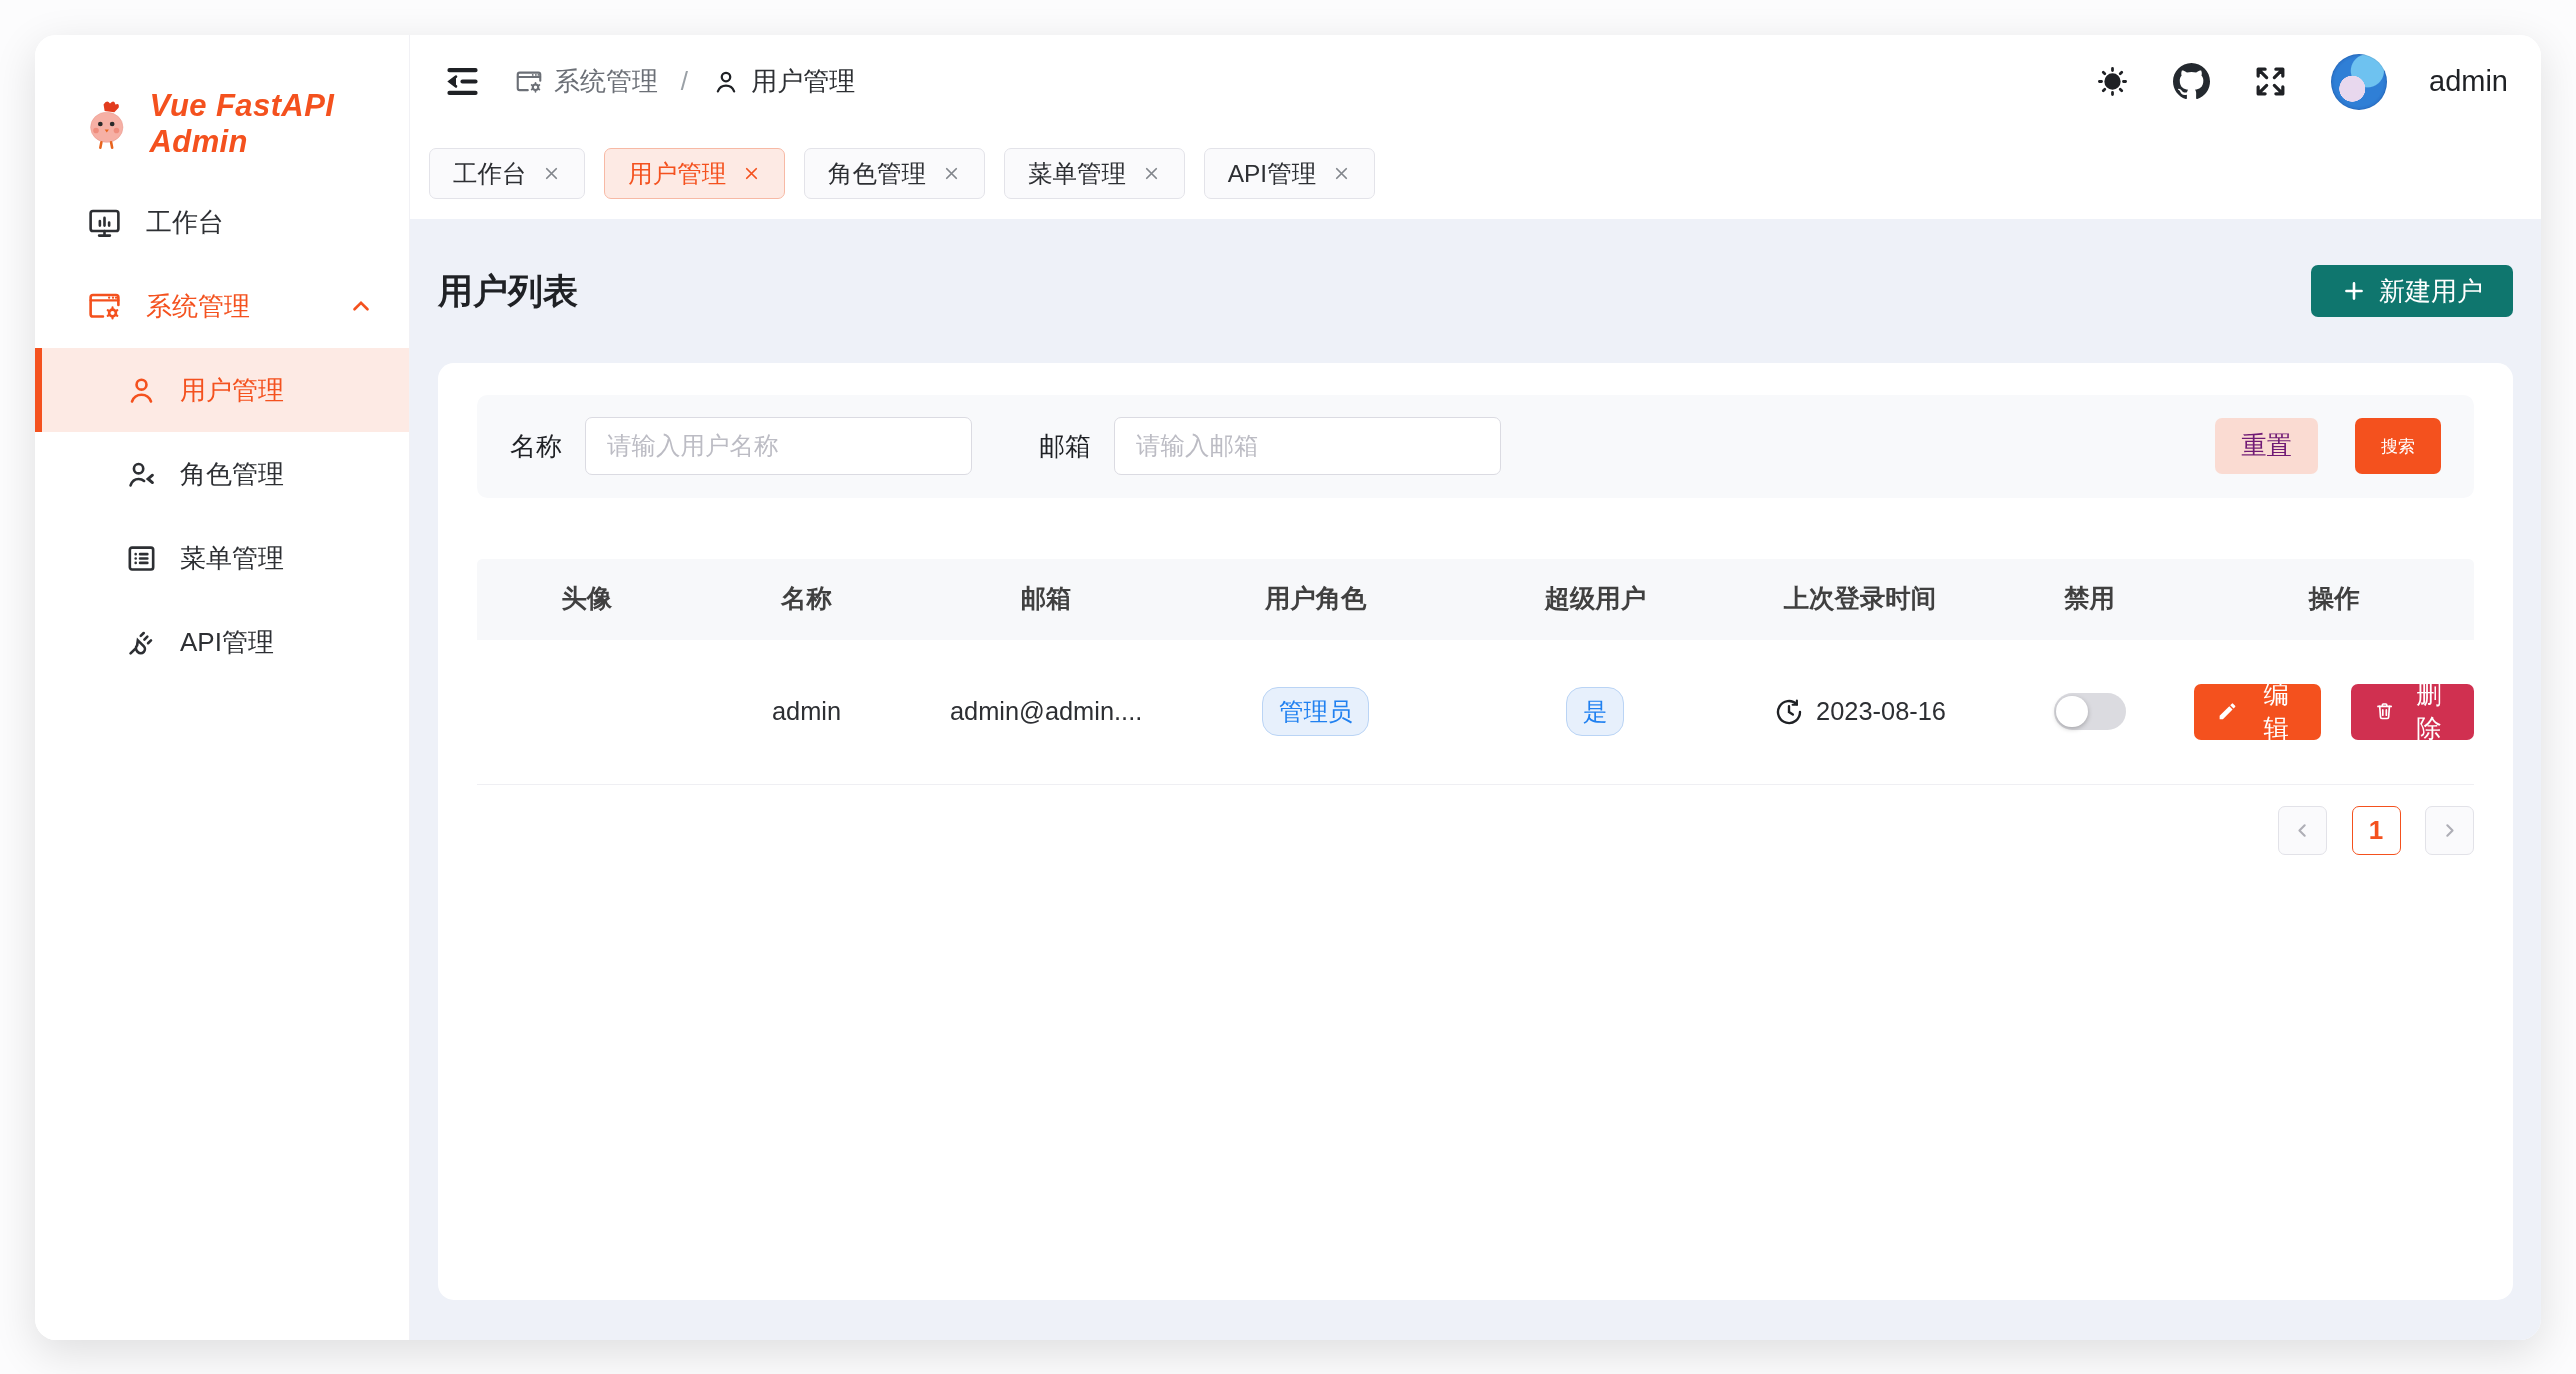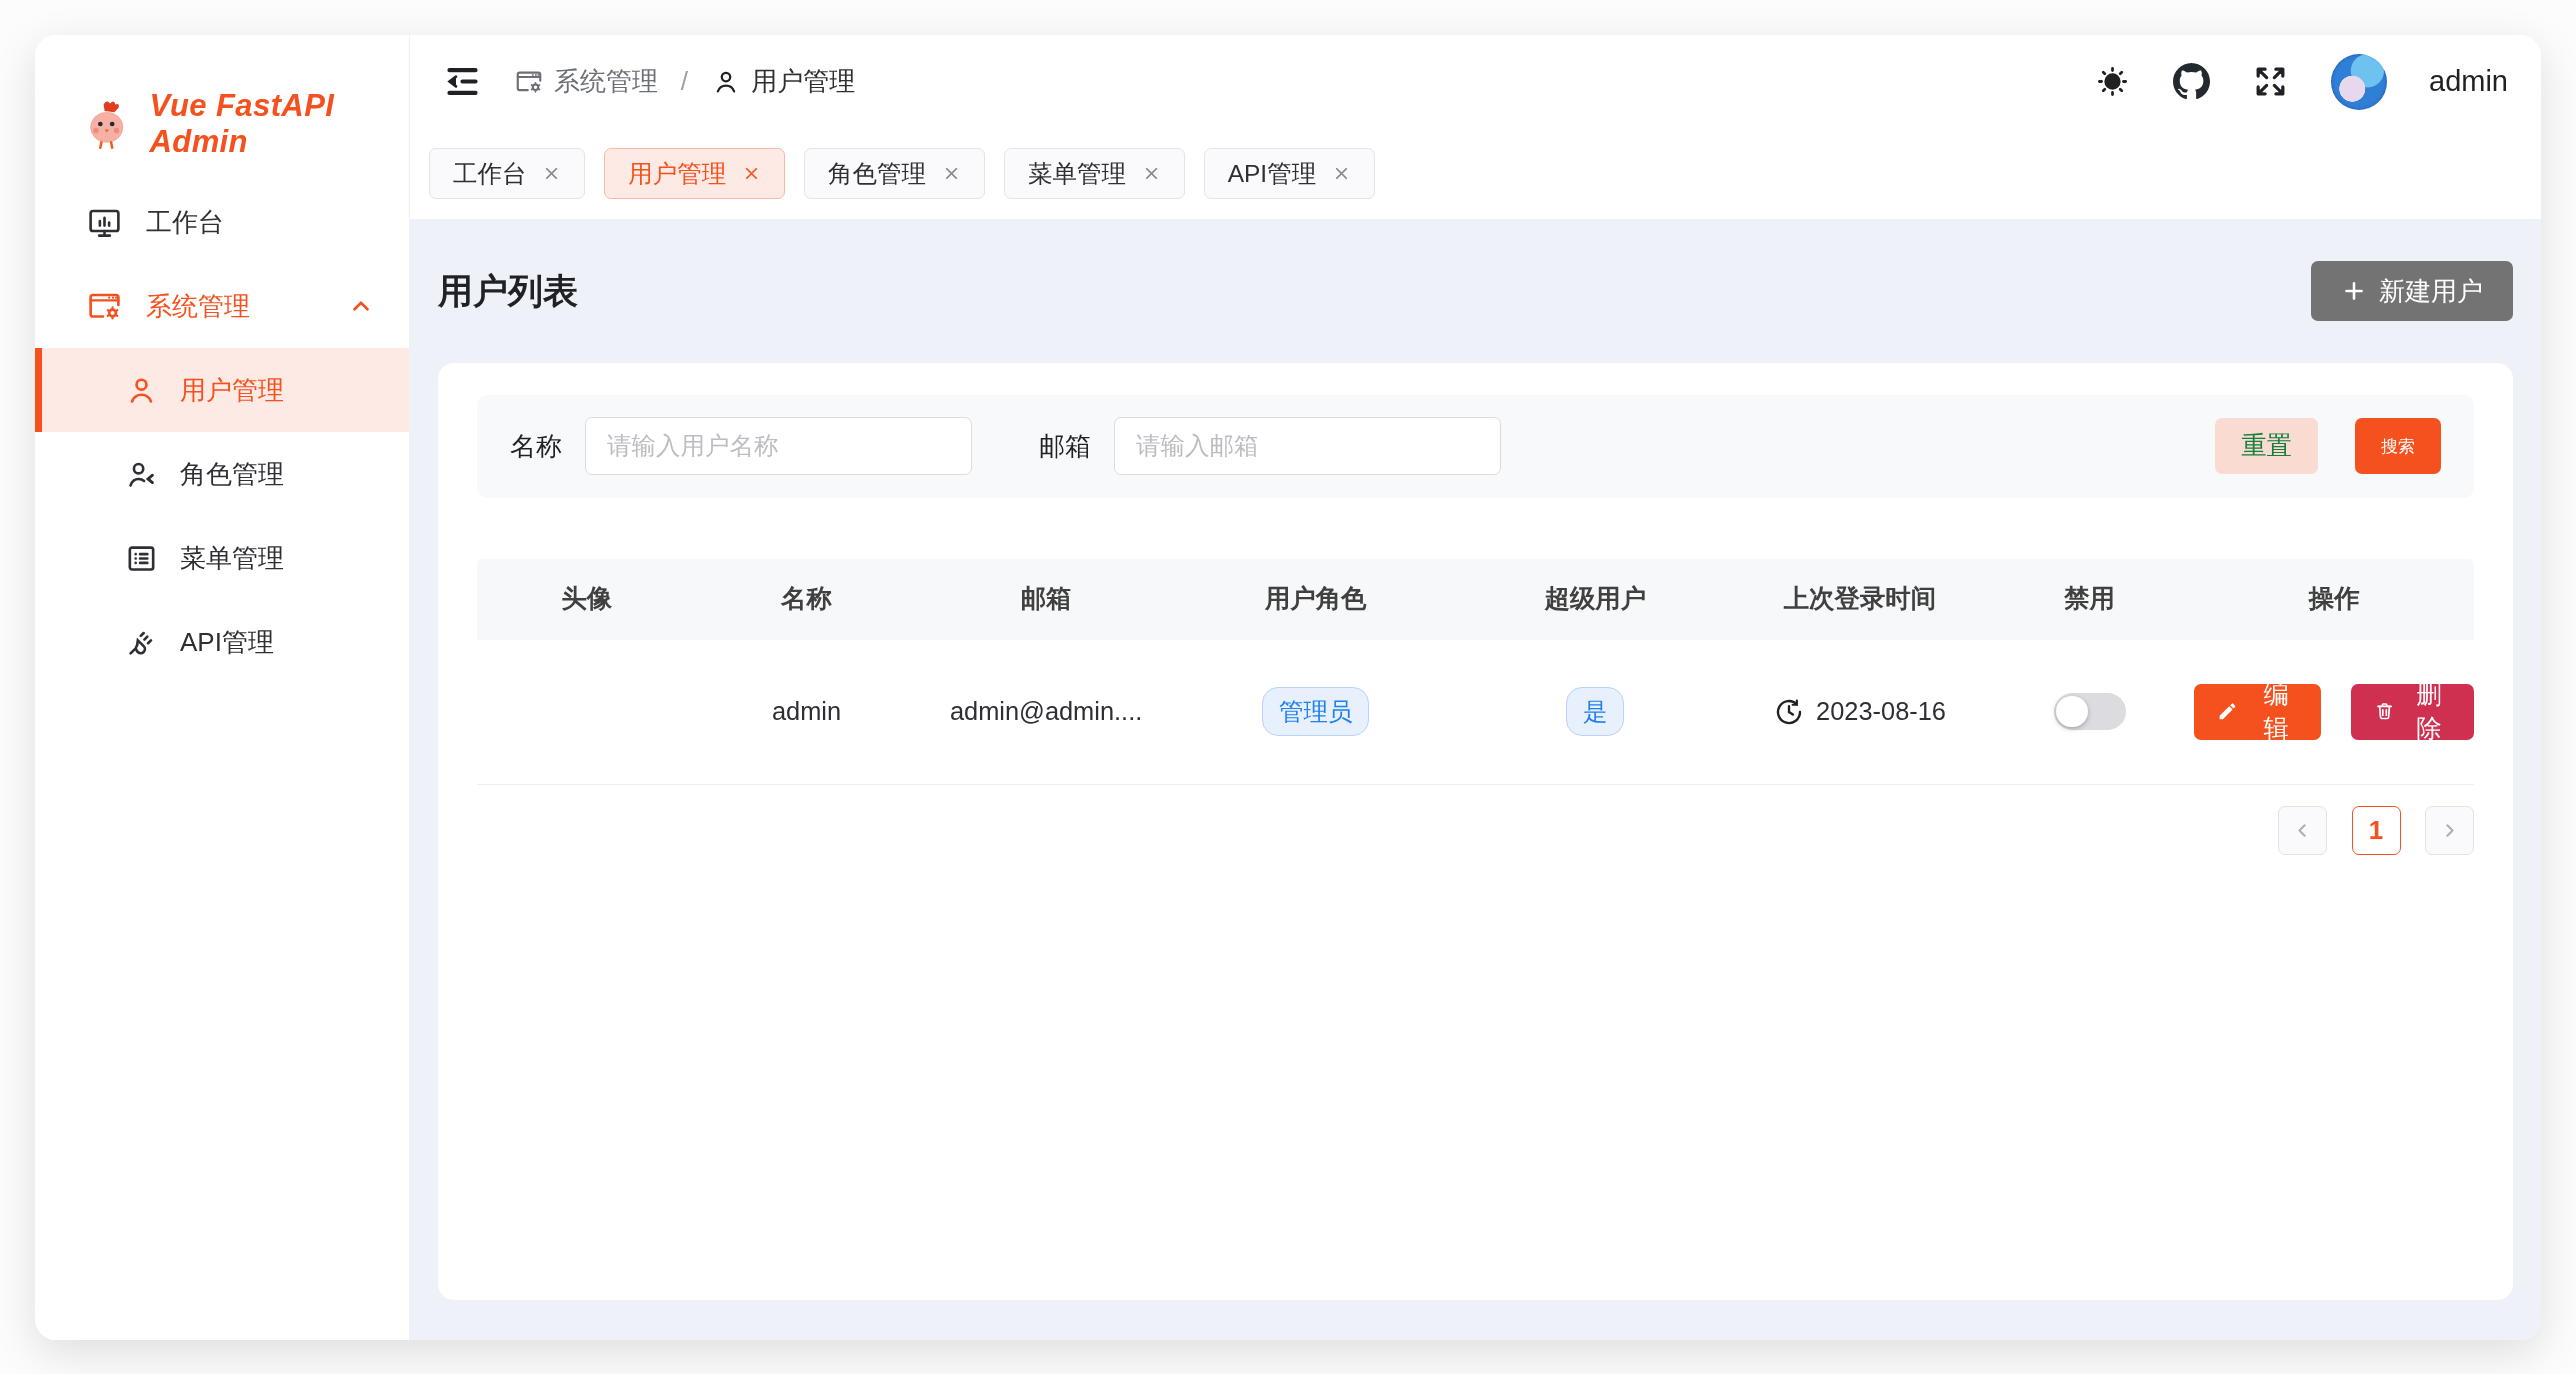--- a/index.html
+++ b/index.html
@@ -50,37 +50,37 @@
     color:#2d2f33; cursor:pointer; }
   .tab .tab-close { width:19px; height:19px; color:#82868c; }
   .tab.active { background:#fdeae4; border-color:#f7b9a5; color:#f4511e; }
   .tab.active .tab-close { color:#f4511e; }
 
   .content { flex:1; background:#eef1f8; padding:0 28px; display:flex; flex-direction:column; }
   .page-head { height:144px; display:flex; align-items:center; justify-content:space-between; }
   .page-title { font-size:35px; font-weight:bold; color:#1f2125; }
   .btn { border:none; display:inline-flex; align-items:center; justify-content:center;
     gap:12.3px; cursor:pointer; font-family:inherit; }
-  .btn-new { height:60px; padding:0 30px; background:#737373; color:#fff; font-size:26px;
+  .btn-new { height:52px; padding:0 30px; background:#0f766e; color:#fff; font-size:26px;
     border-radius:7px; }
   .btn-new .plus { width:26px; height:26px; }
 
   .card { background:#fff; border-radius:15.8px; height:937px; padding:31.5px 39px;
     display:flex; flex-direction:column; }
 
   .search-panel { background:#f8f9fb; border-radius:10.5px; height:103px; display:flex;
     align-items:center; padding:0 33px; }
   .field { display:flex; align-items:center; gap:23px; }
   .field-label { font-size:26px; color:#1f2125; }
   .field input { width:387px; height:58px; border:0.9px solid #dbdbe2; border-radius:7px;
     background:#fff; padding:0 21px; font-size:24.5px; font-family:inherit; color:#2d2f33; outline:none; }
   .field input::placeholder { color:#bcbcc4; }
   .field + .field { margin-left:67px; }
   .panel-actions { margin-left:auto; display:flex; gap:37px; }
-  .btn-reset { height:56px; padding:0 26px; background:#fadbd2; color:#15803d;
+  .btn-reset { height:56px; padding:0 26px; background:#fadbd2; color:#701a75;
     font-size:25.4px; border-radius:7px;margin-left:40px; }
   .btn-search { height:56px; padding:0 26px; background:#f4511e; color:#fff;
     font-size:17px; border-radius:7px; }
 
   .table { margin-top:61px; }
   .t-row { display:flex; align-items:center; }
   .t-head { background:#f7f8fa; height:81px; border-radius:5.3px 5.3px 0 0; }
   .t-head .t-cell { font-weight:bold; color:#404040; }
   .t-body-row { height:145px; border-bottom:0.9px solid #efeff3; }
   .t-cell { font-size:25.4px; text-align:center; display:flex; align-items:center;

